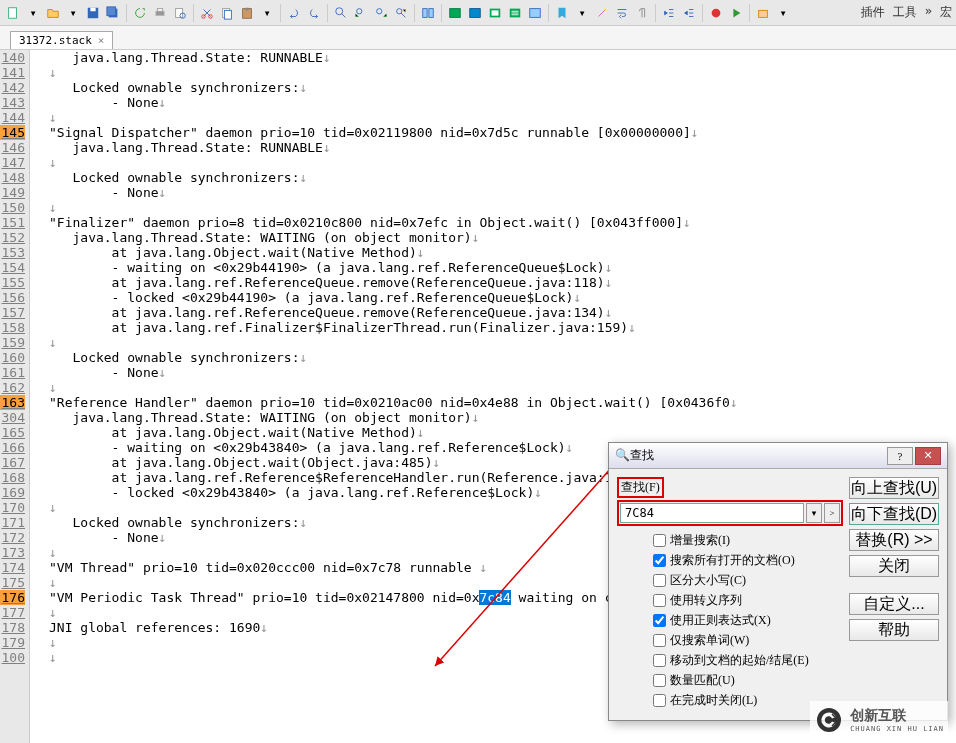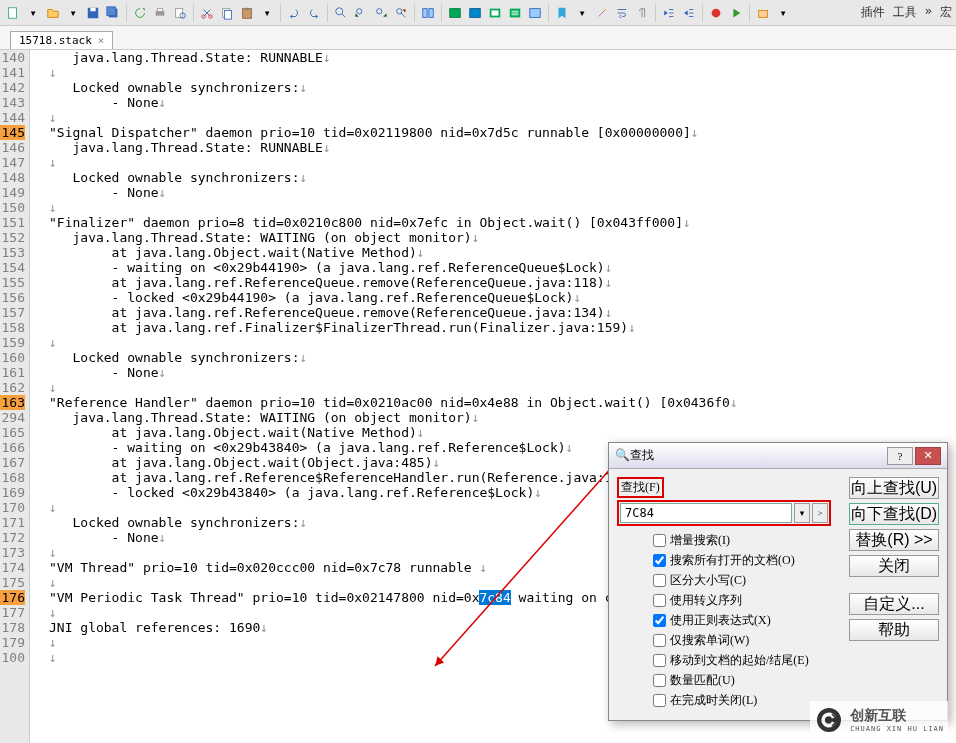--- a/index.html
+++ b/index.html
@@ -61,20 +61,21 @@
   line-height: 15px;
 }
 .gutter {
   background: #e8e8e8;
   width: 30px;
   text-align: right;
   padding-right: 4px;
   color: #808080;
   user-select: none;
   border-right: 1px solid #ccc;
+  text-decoration: underline;
 }
 .gutter div { height: 15px; }
 .gutter div.hl { background: #f9a03e; color: #000; }
 .code { flex: 1; padding-left: 19px; position: relative; }
 .line { height: 15px; white-space: pre; color: #000; }
 .eol { color: #999; }
 .eol::after { content: "↓"; }
 .sel { background: #0078d7; color: #fff; }
 .find-dialog {
   position: absolute;
@@ -100,21 +101,21 @@
 .fd-tbtn {
   width: 26px; height: 18px;
   border: 1px solid #999;
   background: #eee;
   display: flex;
   align-items: center;
   justify-content: center;
   font-size: 11px;
 }
 .fd-tbtn.close { background: #c75050; color: #fff; border-color: #a04040; }
-.fd-body { padding: 8px; display: flex; gap: 18px; justify-content: flex-end; }
+.fd-body { padding: 8px; display: flex; gap: 6px; justify-content: flex-end; }
 .fd-left { flex: 1; }
 .fd-right { width: 90px; display: flex; flex-direction: column; gap: 4px; }
 .fd-input-row { display: flex; gap: 2px; margin-bottom: 6px; }
 .fd-input {
   flex: 1;
   border: 1px solid #7a9; height: 20px;
   padding: 0 4px; font-size: 12px; font-family: monospace;
 }
 .fd-combo-btn { width: 16px; height: 20px; border: 1px solid #999; background: #eee; font-size: 9px; display:flex;align-items:center;justify-content:center;}
 .fd-chk { display: flex; align-items: center; gap: 4px; margin-bottom: 3px; padding-left: 36px; }
@@ -340,21 +341,21 @@
   <div class="right-menu">
     <span>插件</span>
     <span>工具</span>
     <span>»</span>
     <span>宏</span>
   </div>
 </div>
 
 <div class="tab-bar">
   <div class="tab">
-    <span>15718.stack</span>
+    <span>31372.stack</span>
     <span class="tab-close">×</span>
   </div>
 </div>
 
 <div class="editor">
   <div class="gutter" id="gutter">
       <div>140</div>
       <div>141</div>
       <div>142</div>
       <div>143</div>
@@ -371,21 +372,21 @@
       <div>154</div>
       <div>155</div>
       <div>156</div>
       <div>157</div>
       <div>158</div>
       <div>159</div>
       <div>160</div>
       <div>161</div>
       <div>162</div>
       <div class="hl">163</div>
-      <div>294</div>
+      <div>304</div>
       <div>165</div>
       <div>166</div>
       <div>167</div>
       <div>168</div>
       <div>169</div>
       <div>170</div>
       <div>171</div>
       <div>172</div>
       <div>173</div>
       <div>174</div>

